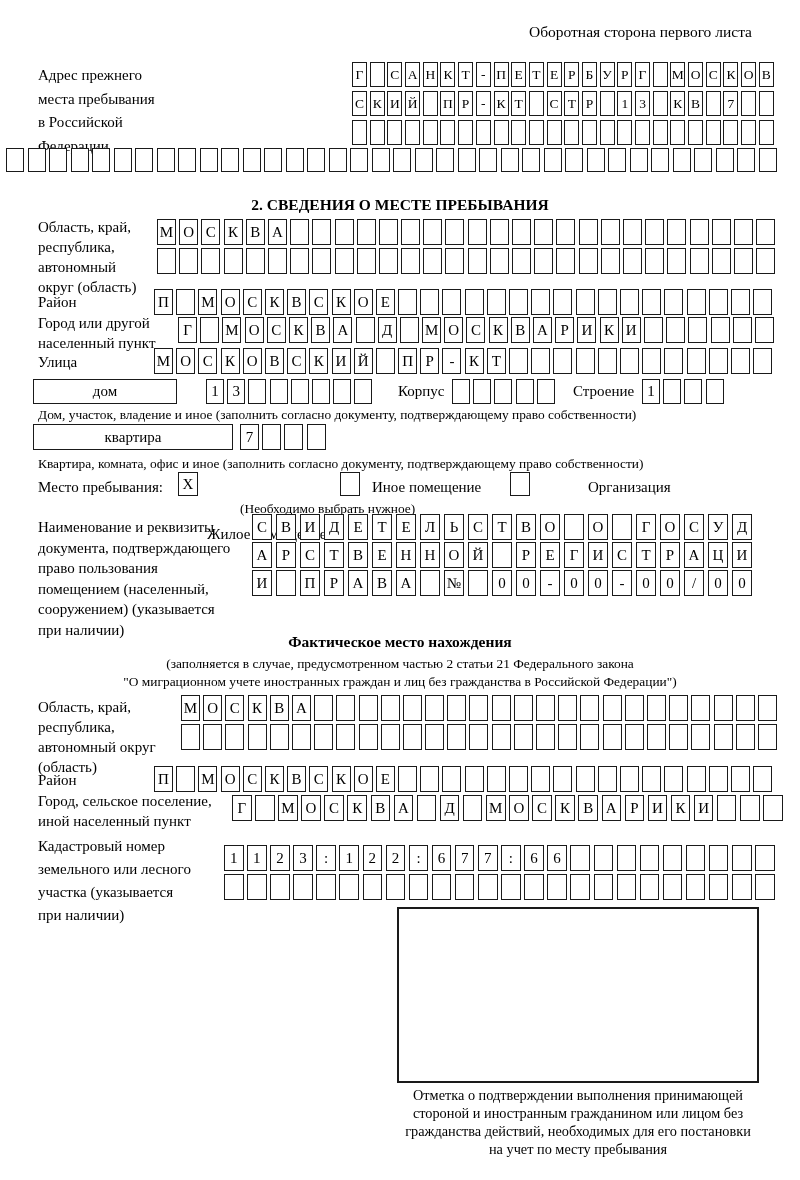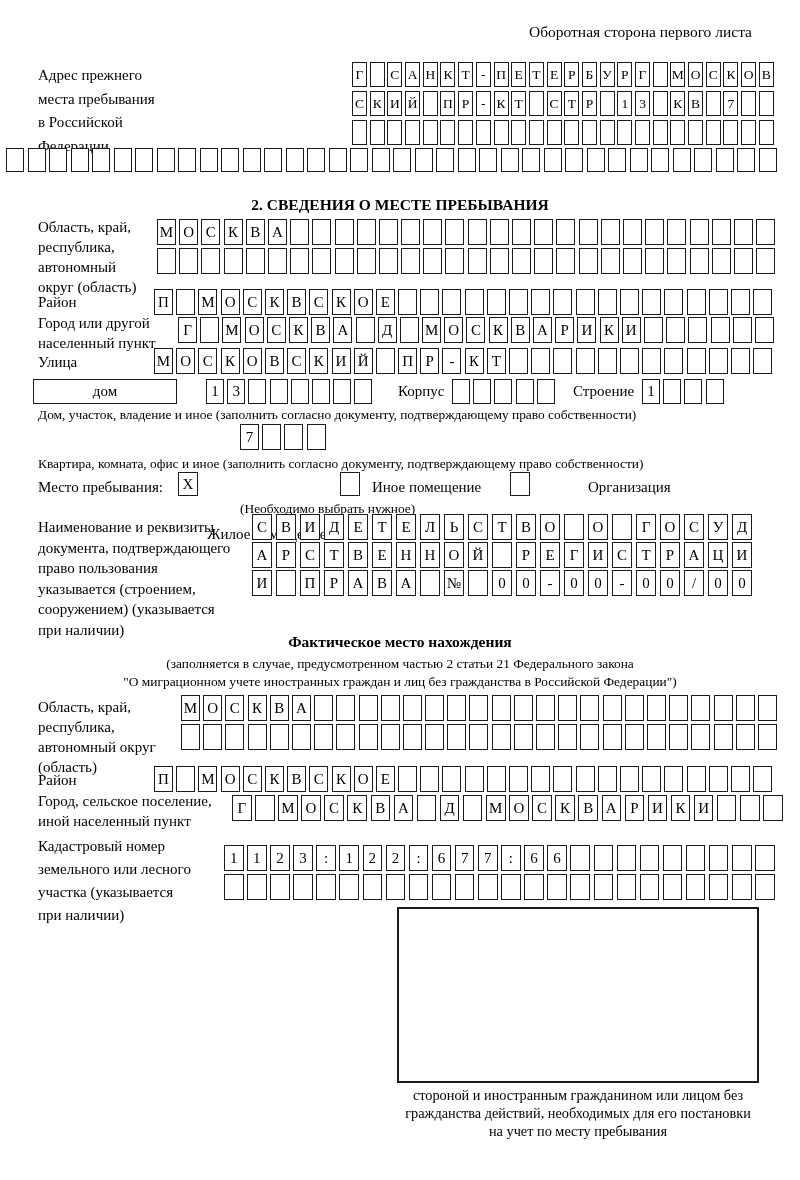--- a/index.html
+++ b/index.html
@@ -347,20 +347,21 @@
     </div>
   <div class="abs lbl" style="left:573px;top:381px;">Строение</div>
   <div class="abs cells sz-f" style="left:642px;top:379px;">
       <span class="cell">1</span>
       <span class="cell"></span>
       <span class="cell"></span>
       <span class="cell"></span>
     </div>
   <div class="abs hint" style="left:38px;top:407px;">Дом, участок, владение и иное (заполнить согласно документу, подтверждающему право собственности)</div>
 
+  <div class="abs bigbox" style="left:33px;top:424px;width:200px;height:26px;">квартира</div>
   <div class="abs cells sz-c" style="left:240px;top:424px;">
       <span class="cell">7</span>
       <span class="cell"></span>
       <span class="cell"></span>
       <span class="cell"></span>
     </div>
   <div class="abs hint" style="left:38px;top:456px;">Квартира, комната, офис и иное (заполнить согласно документу, подтверждающему право собственности)</div>
 
   <div class="abs lbl" style="left:38px;top:477px;">Место пребывания:</div>
   <span class="checkbox" style="left:178px;top:472px;">X</span>
@@ -368,21 +369,21 @@
   <span class="checkbox" style="left:340px;top:472px;"></span>
   <div class="abs lbl" style="left:372px;top:477px;">Иное помещение</div>
   <span class="checkbox" style="left:510px;top:472px;"></span>
   <div class="abs lbl" style="left:556px;top:477px;margin-left:32px;">Организация</div>
   <div class="abs hint" style="left:240px;top:501px;">(Необходимо выбрать нужное)</div>
 
   <div class="abs lbl" style="left:38px;top:517px;line-height:20.6px;">
       <div class="ln">Наименование и реквизиты</div>
       <div class="ln">документа, подтверждающего</div>
       <div class="ln">право пользования</div>
-      <div class="ln">указывается (строением,</div>
+      <div class="ln">помещением (населенный,</div>
       <div class="ln">сооружением) (указывается</div>
       <div class="ln">при наличии)</div>
     </div>
   <div class="abs cells sz-d" style="left:252px;top:514px;">
       <span class="cell">С</span>
       <span class="cell">В</span>
       <span class="cell">И</span>
       <span class="cell">Д</span>
       <span class="cell">Е</span>
       <span class="cell">Т</span>
@@ -635,18 +636,19 @@
       <span class="cell"></span>
       <span class="cell"></span>
       <span class="cell"></span>
       <span class="cell"></span>
       <span class="cell"></span>
       <span class="cell"></span>
     </div>
 
   <div class="abs stamp" style="left:397px;top:907px;width:362px;height:176px;"></div>
   <div class="abs cap" style="left:368px;top:1086px;width:420px;">
+      <div class="ln">Отметка о подтверждении выполнения принимающей</div>
       <div class="ln">стороной и иностранным гражданином или лицом без</div>
       <div class="ln">гражданства действий, необходимых для его постановки</div>
       <div class="ln">на учет по месту пребывания</div>
     </div>
 
 </div>
 
 </body></html>

